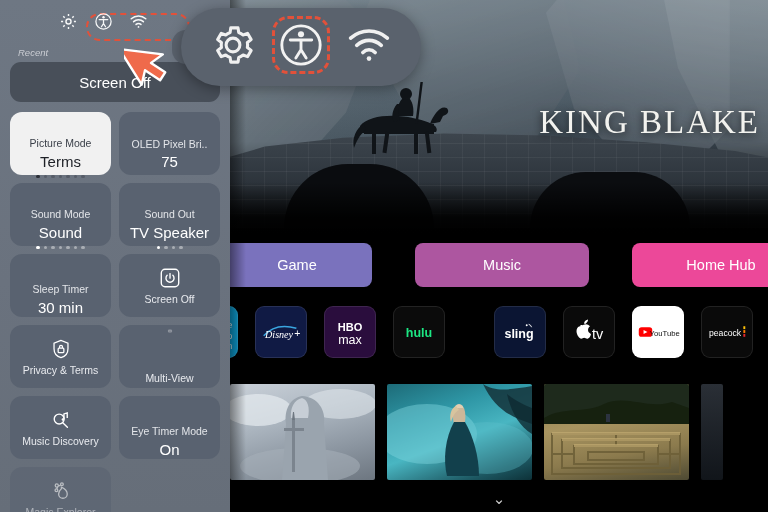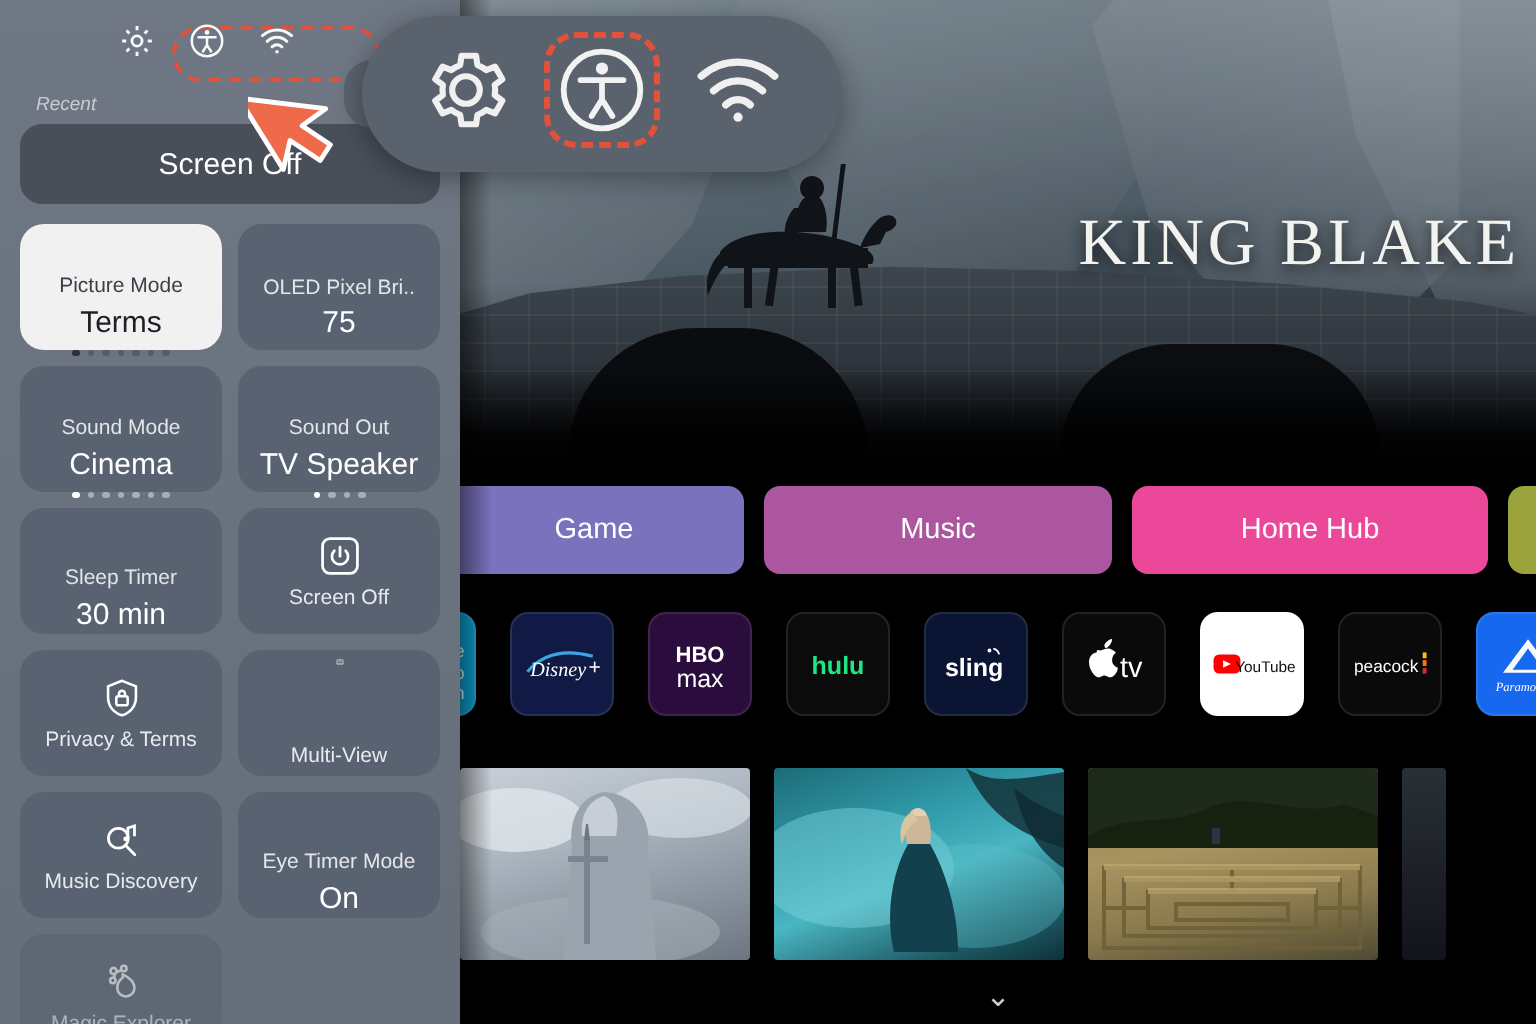--- a/index.html
+++ b/index.html
@@ -121,20 +121,21 @@
     gap: 10px;
     padding-left: 0;
   }
   .cat-tile {
     height: 44px;
     border-radius: 8px;
     display: flex; align-items: center; justify-content: center;
     color: #fff;
     font-size: 14.5px;
     flex: 0 0 auto;
+    margin-left: 33px;
   }
 
   
   .app-row {
     position: absolute; left: 0; top: 303px;
     width: 538px; height: 58px;
     display: flex; align-items: center;
     gap: 17px;
   }
   .app-tile {
@@ -367,21 +368,21 @@
           <text x="26" y="38" font-size="13" fill="#fff" font-family="Liberation Sans, sans-serif" text-anchor="middle">max</text>
         </svg>
       </div>
 
       <div class="app-tile" style="background: rgb(11, 11, 11);">
         <svg viewBox="0 0 52 52" width="52" height="52">
           <text x="26" y="31" font-size="13" fill="#1ce783" font-family="Liberation Sans, sans-serif" font-weight="bold" text-anchor="middle">hulu</text>
         </svg>
       </div>
 
-      <div class="app-tile" style="background: rgb(11, 21, 51);">
+      <div class="app-tile" style="background: rgb(11, 21, 51); margin-left: 32px;">
         <svg viewBox="0 0 52 52" width="52" height="52">
           <text x="25" y="32" font-size="13" fill="#fff" font-family="Liberation Sans, sans-serif" font-weight="bold" text-anchor="middle">sling</text>
           <circle cx="33" cy="19" r="1" fill="#fff"></circle>
           <path d="M35 18 a4 4 0 0 1 3 3" stroke="#fff" stroke-width="1" fill="none"></path>
         </svg>
       </div>
 
       <div class="app-tile" style="background: rgb(10, 10, 10);">
         <svg viewBox="0 0 52 52" width="52" height="52">
           <path d="M18 20 c-2 0 -4 2 -4 5 0 4 3 8 5 8 1 0 2 -1 3 -1 1 0 2 1 3 1 2 0 4 -3 4 -5 -2 -1 -3 -2 -3 -4 0 -2 1 -3 2 -4 -1 -1 -3 -2 -4 -2 -2 0 -3 1 -4 1 -1 0 -2 -1 -2 1z" fill="#fff" transform="translate(-1,0)"></path>
@@ -532,21 +533,21 @@
       <div class="card">
         <div class="card-title">OLED Pixel Bri..</div>
         <div class="card-value">75</div>
         <div class="bar-track">
           <div class="bar-fill" style="width:68%"></div>
         </div>
       </div>
 
       <div class="card">
         <div class="card-title">Sound Mode</div>
-        <div class="card-value">Cinema</div>
+        <div class="card-value">Sound</div>
         <div class="dots">
           <span class="dot on"></span>
             <span class="dot"></span>
             <span class="dot"></span>
             <span class="dot"></span>
             <span class="dot"></span>
             <span class="dot"></span>
             <span class="dot"></span>
         </div>
       </div>

